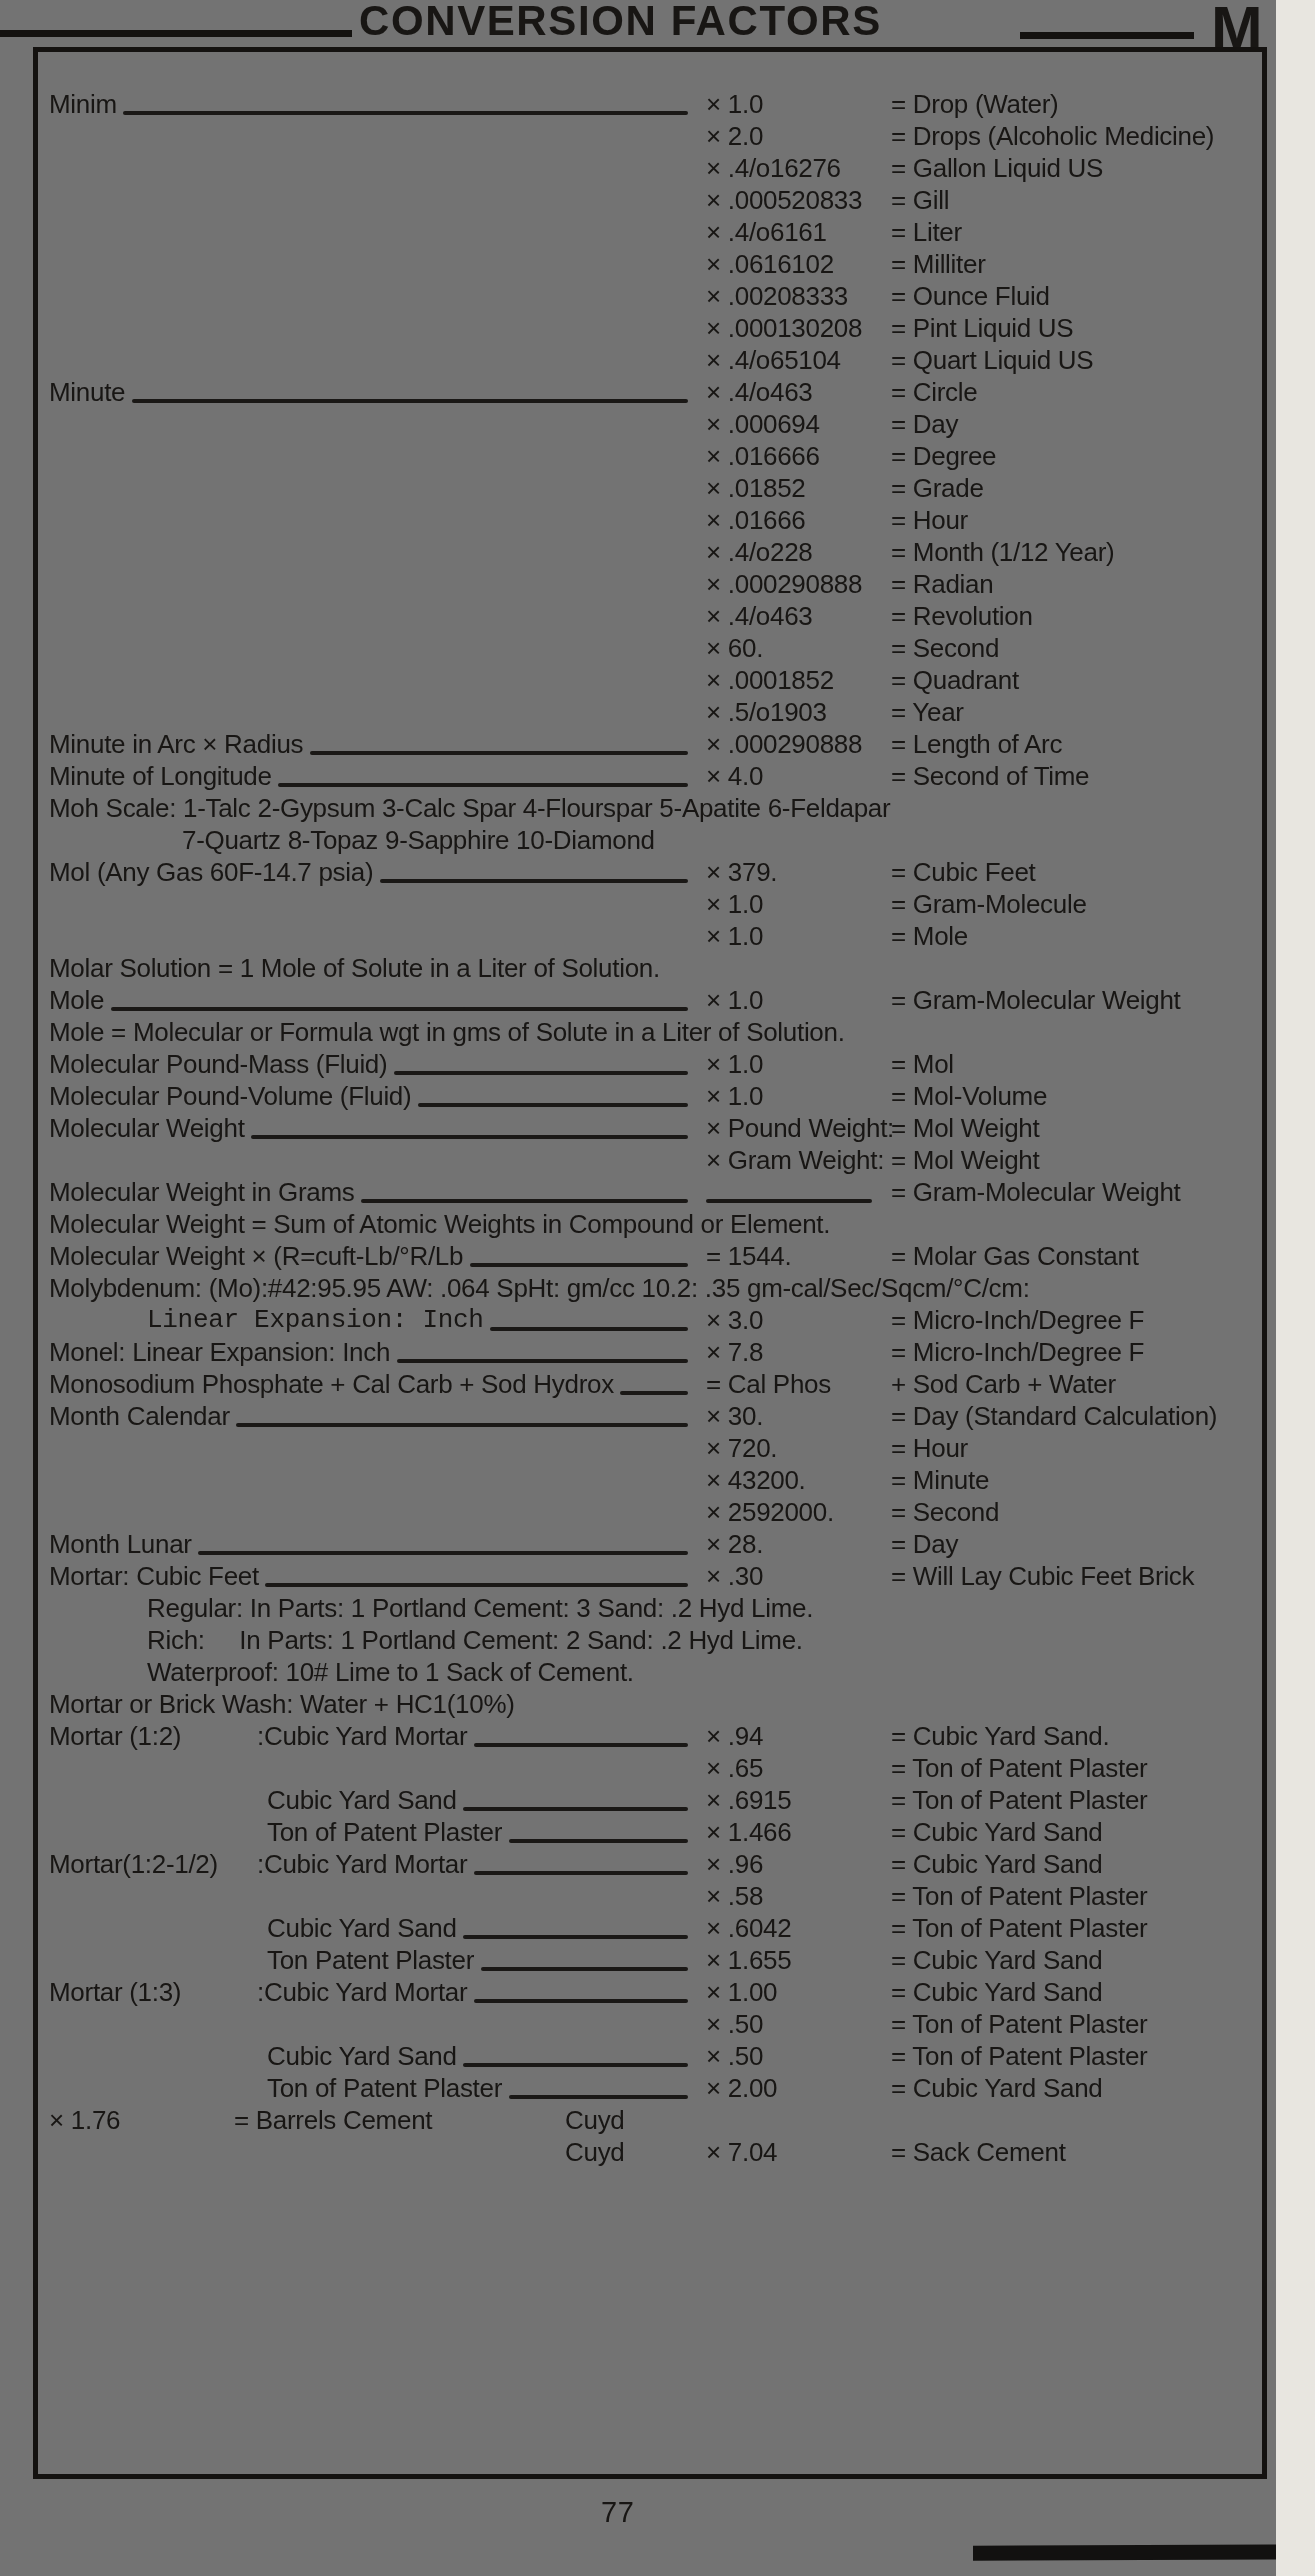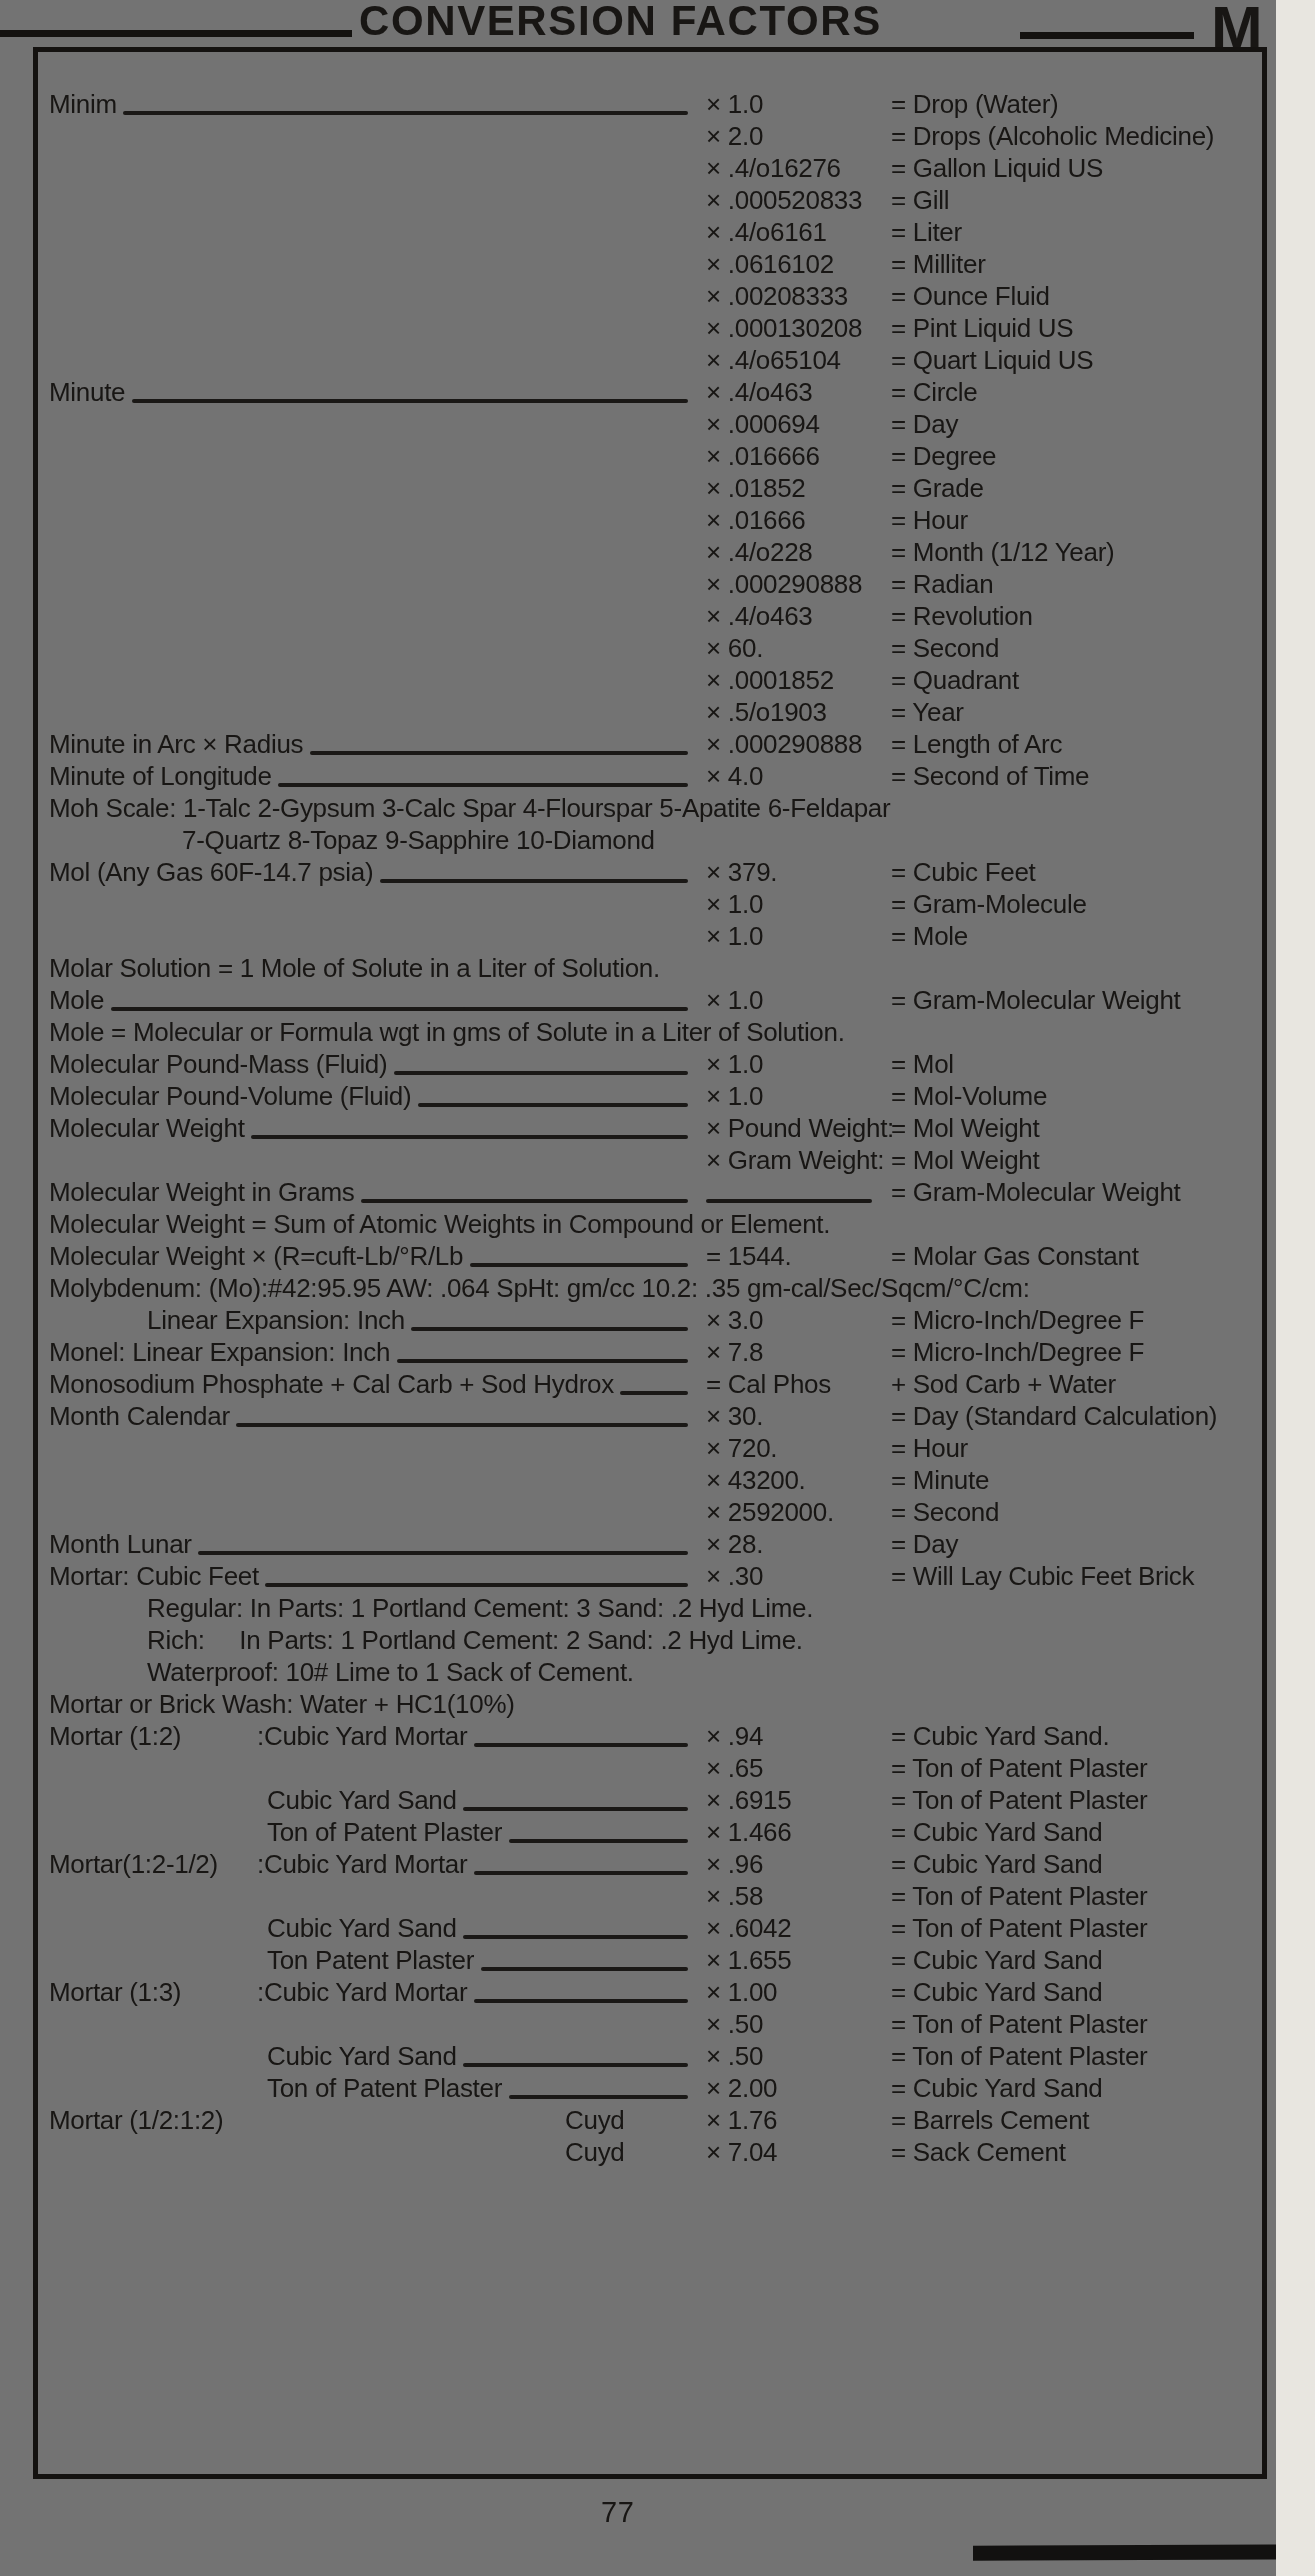--- a/index.html
+++ b/index.html
@@ -371,21 +371,21 @@
         <span class="result">= Molar Gas Constant</span>
       </div>
       <div class="row note">
         <div class="nr">
           <span class="name">Molybdenum: (Mo):#42:95.95 AW: .064 SpHt: gm/cc 10.2: .35 gm-cal/Sec/Sqcm/°C/cm:</span>
           <span class="leader"></span>
         </div>
       </div>
       <div class="row">
         <div class="nr">
-          <span class="name" style="padding-left: 98px;">Linear Expansion: Inch</span>
+          <span class="name" style="padding-left: 98px; font-family: Liberation Mono, monospace;">Linear Expansion: Inch</span>
           <span class="leader line"></span>
         </div>
         <span class="factor">× 3.0</span>
         <span class="result">= Micro-Inch/Degree F</span>
       </div>
       <div class="row">
         <div class="nr">
           <span class="name">Monel: Linear Expansion: Inch</span>
           <span class="leader line"></span>
         </div>
@@ -565,25 +565,20 @@
       </div>
       <div class="row">
         <div class="nr">
           <span class="name" style="padding-left: 218px;">Ton of Patent Plaster</span>
           <span class="leader line"></span>
         </div>
         <span class="factor">× 2.00</span>
         <span class="result">= Cubic Yard Sand</span>
       </div>
       <div class="row">
-        <div class="nr">
-          <span class="glabel">Mortar (1/2:1:2)</span>
-          <span class="name"></span>
-          <span class="leader"></span>
-        </div>
         <span class="factor">× 1.76</span>
         <span class="result">= Barrels Cement</span>
         <span class="mid">Cuyd</span>
       </div>
       <div class="row">
         <div class="nr">
           <span class="name"></span>
           <span class="leader"></span>
         </div>
         <span class="factor">× 7.04</span>

